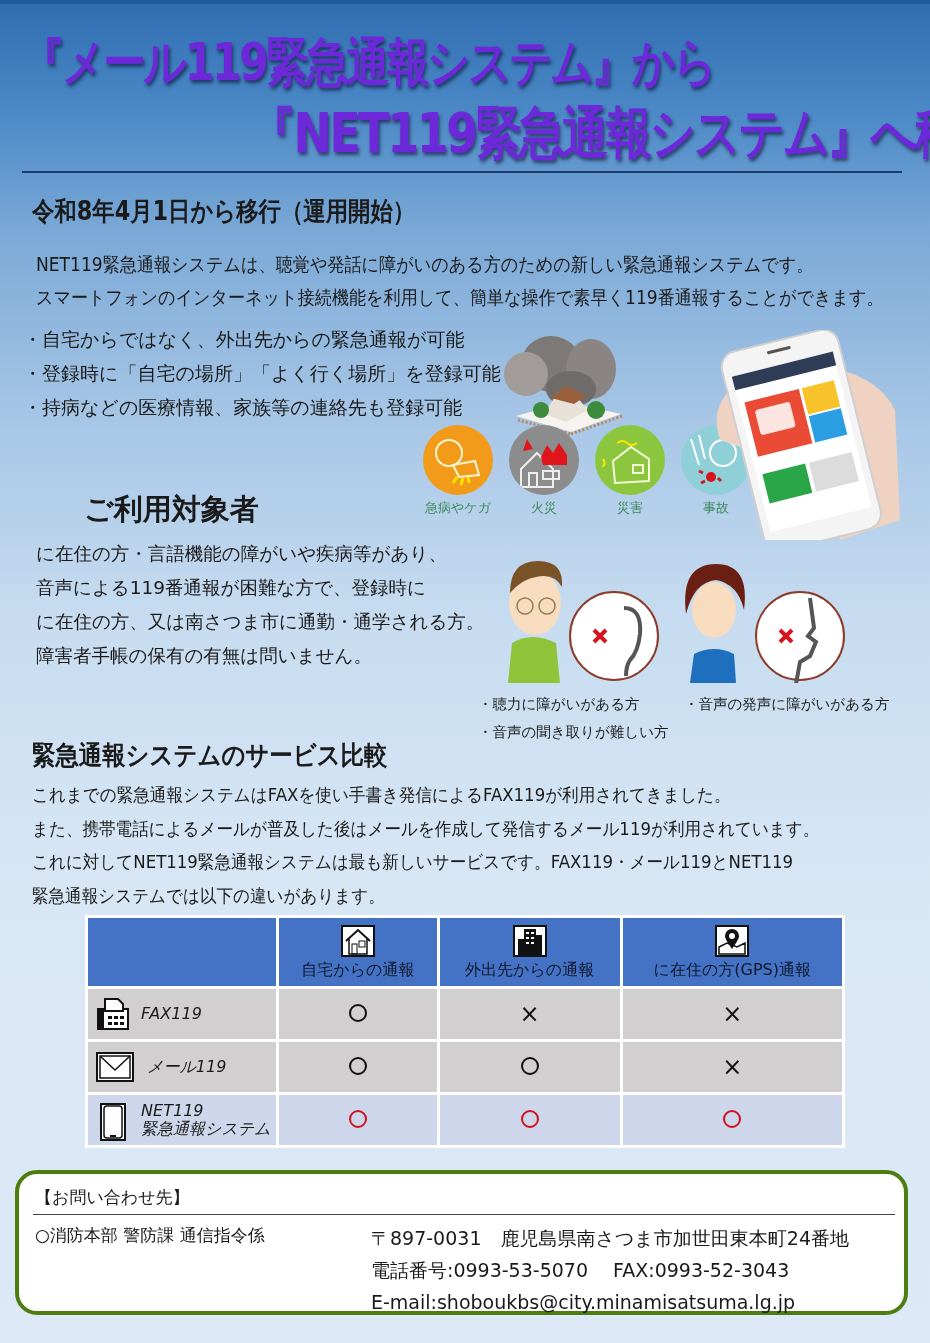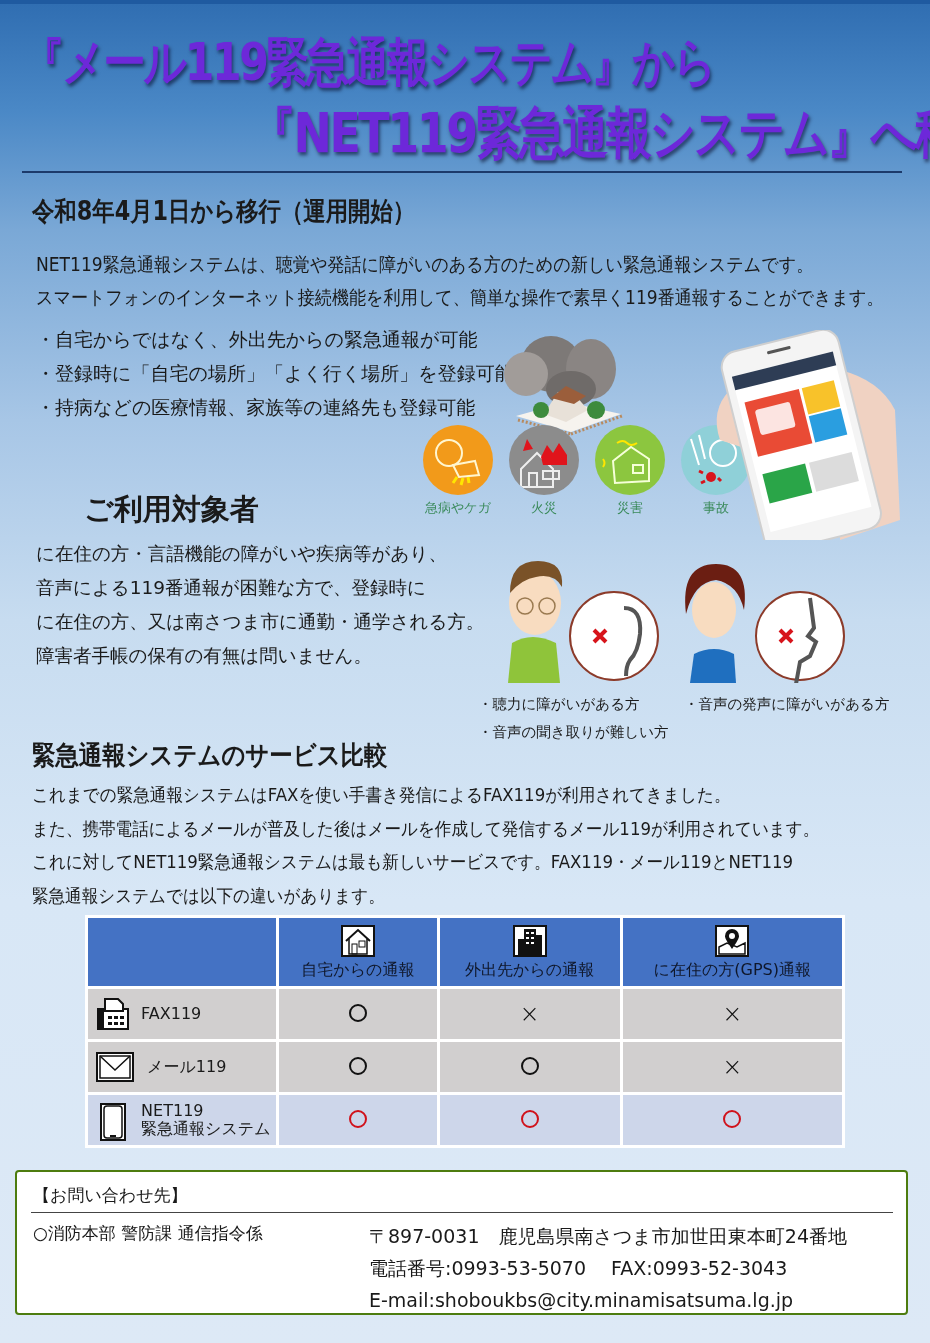--- a/index.html
+++ b/index.html
@@ -15,21 +15,21 @@
     position: absolute; left: 0; top: 0; width: 930px; height: 180px;
     color: #6d28d9; font-weight: bold;
     text-shadow: 2px 3px 4px rgba(0,0,30,0.55);
   }
   .title .l1 { position: absolute; left: 22px; top: 28px; font-size: 52px; letter-spacing: -3px; transform: scaleX(0.82); transform-origin: left; white-space: nowrap; }
   .title .l2 { position: absolute; left: 250px; top: 96px; font-size: 56px; letter-spacing: -3px; transform: scaleX(0.82); transform-origin: left; white-space: nowrap; }
   .title-rule { position: absolute; left: 22px; top: 171px; width: 880px; height: 2px; background: #1c3a6a; }
 
   .h-date { position: absolute; left: 32px; top: 194px; font-size: 26px; font-weight: bold; transform: scaleX(0.86); transform-origin: left; white-space: nowrap; }
   .intro { position: absolute; left: 36px; top: 248px; font-size: 19px; line-height: 33px; white-space: nowrap; transform: scaleX(0.9); transform-origin: left; }
-  .features { position: absolute; left: 36px; top: 322px; font-size: 19px; line-height: 34px; white-space: nowrap; }
+  .features { position: absolute; left: 23px; top: 322px; font-size: 19px; line-height: 34px; white-space: nowrap; }
 
   .illus-fire { position: absolute; left: 496px; top: 334px; width: 140px; height: 110px; }
   .cat-icons { position: absolute; left: 422px; top: 425px; width: 330px; height: 95px; }
   .cat { position: absolute; top: 0; width: 72px; text-align: center; }
   .cat .circle { width: 70px; height: 70px; border-radius: 50%; margin: 0 auto; position: relative; overflow: hidden; }
   .cat .lbl { font-size: 13px; color: #3a8a5a; margin-top: 4px; white-space: nowrap; }
   .phone-wrap { position: absolute; left: 690px; top: 330px; width: 220px; height: 210px; }
 
   .h-target { position: absolute; left: 36px; top: 490px; font-size: 29px; font-weight: bold; white-space: nowrap; margin-left: 48px; }
   .target-text { position: absolute; left: 36px; top: 537px; font-size: 18.5px; line-height: 34px; white-space: nowrap; }
@@ -37,32 +37,32 @@
   .people-notes { position: absolute; left: 478px; top: 690px; font-size: 14.5px; line-height: 28px; }
   .people-notes .col { position: absolute; top: 0; white-space: nowrap; }
 
   .h-compare { position: absolute; left: 32px; top: 738px; font-size: 26px; font-weight: bold; transform: scaleX(0.9); transform-origin: left; white-space: nowrap; }
   .compare-text { position: absolute; left: 32px; top: 778px; font-size: 18px; line-height: 33.5px; white-space: nowrap; transform: scaleX(0.92); transform-origin: left; }
 
   table.cmp { position: absolute; left: 85px; top: 915px; width: 760px; border-collapse: separate; border-spacing: 3px; background: #fff; }
   table.cmp td, table.cmp th { text-align: center; vertical-align: middle; }
   table.cmp th { background: #4472c4; color: #0f172a; font-weight: normal; font-size: 16px; height: 68px; }
   table.cmp th .hicon { display: block; margin: 2px auto 3px; width: 34px; height: 32px; background: #fff; border: 2px solid #111; position: relative; }
-  table.cmp td { background: #d1cfcf; height: 50px; font-size: 22px; }
+  table.cmp td { background: #d1cfcf; height: 50px; font-size: 22px; font-style: italic; }
   table.cmp tr.net td { background: #cdd6ea; }
   table.cmp td.rowhead { text-align: left; font-size: 16px; padding-left: 8px; width: 188px; }
   .rowhead .ric { display: inline-block; vertical-align: middle; width: 34px; height: 34px; margin-right: 6px; position: relative; }
   .rowhead .rl { display: inline-block; vertical-align: middle; line-height: 18px; }
   .mark-o { display: inline-block; width: 18px; height: 18px; border: 2px solid #111; border-radius: 50%; }
   .mark-o.red { border-color: #d0121b; }
   .mark-x { display: inline-block; font-size: 24px; line-height: 24px; color: #111; font-weight: 300; }
 
   .contact {
     position: absolute; left: 15px; top: 1170px; width: 893px; height: 145px;
-    background: #fff; border: 2px solid #4d7c0f; border-radius: 4px;
+    background: #fff; border: 4px solid #4d7c0f; border-radius: 22px;
   }
   .contact .ch { position: absolute; left: 16px; top: 12px; font-size: 17px; }
   .contact .crule { position: absolute; left: 14px; top: 40px; width: 862px; height: 1px; background: #444; }
   .contact .dept { position: absolute; left: 16px; top: 50px; font-size: 17px; white-space: nowrap; }
   .contact .addr { position: absolute; left: 352px; top: 48px; font-size: 19px; line-height: 32px; white-space: nowrap; }
 </style>
 </head>
 <body>
 
 <div class="topbar"></div>

